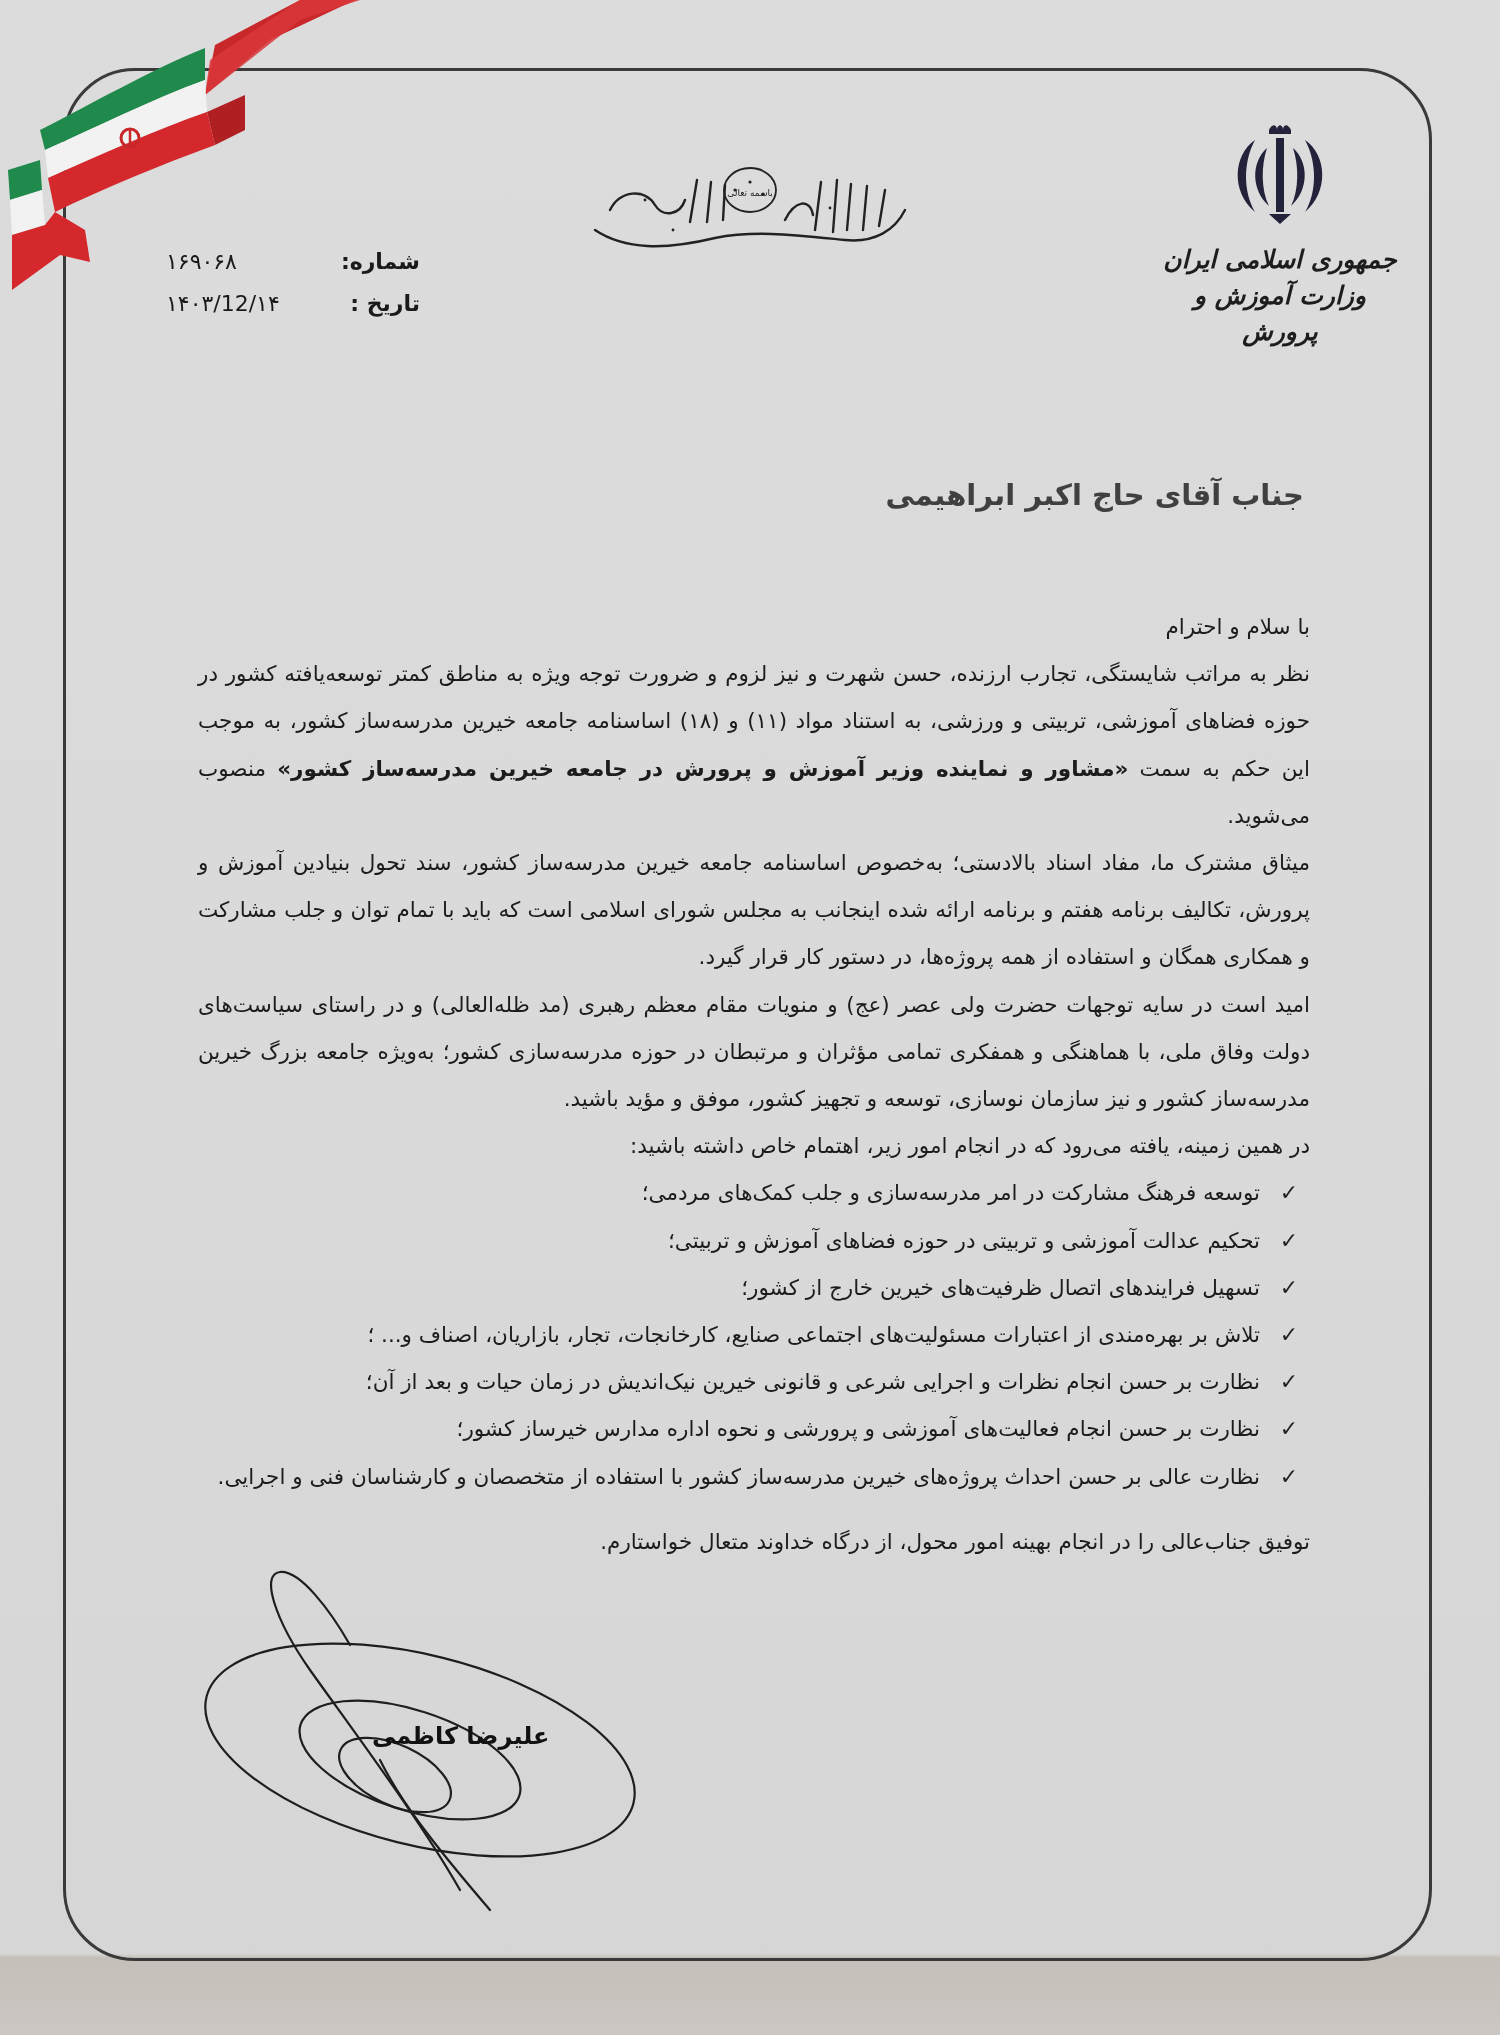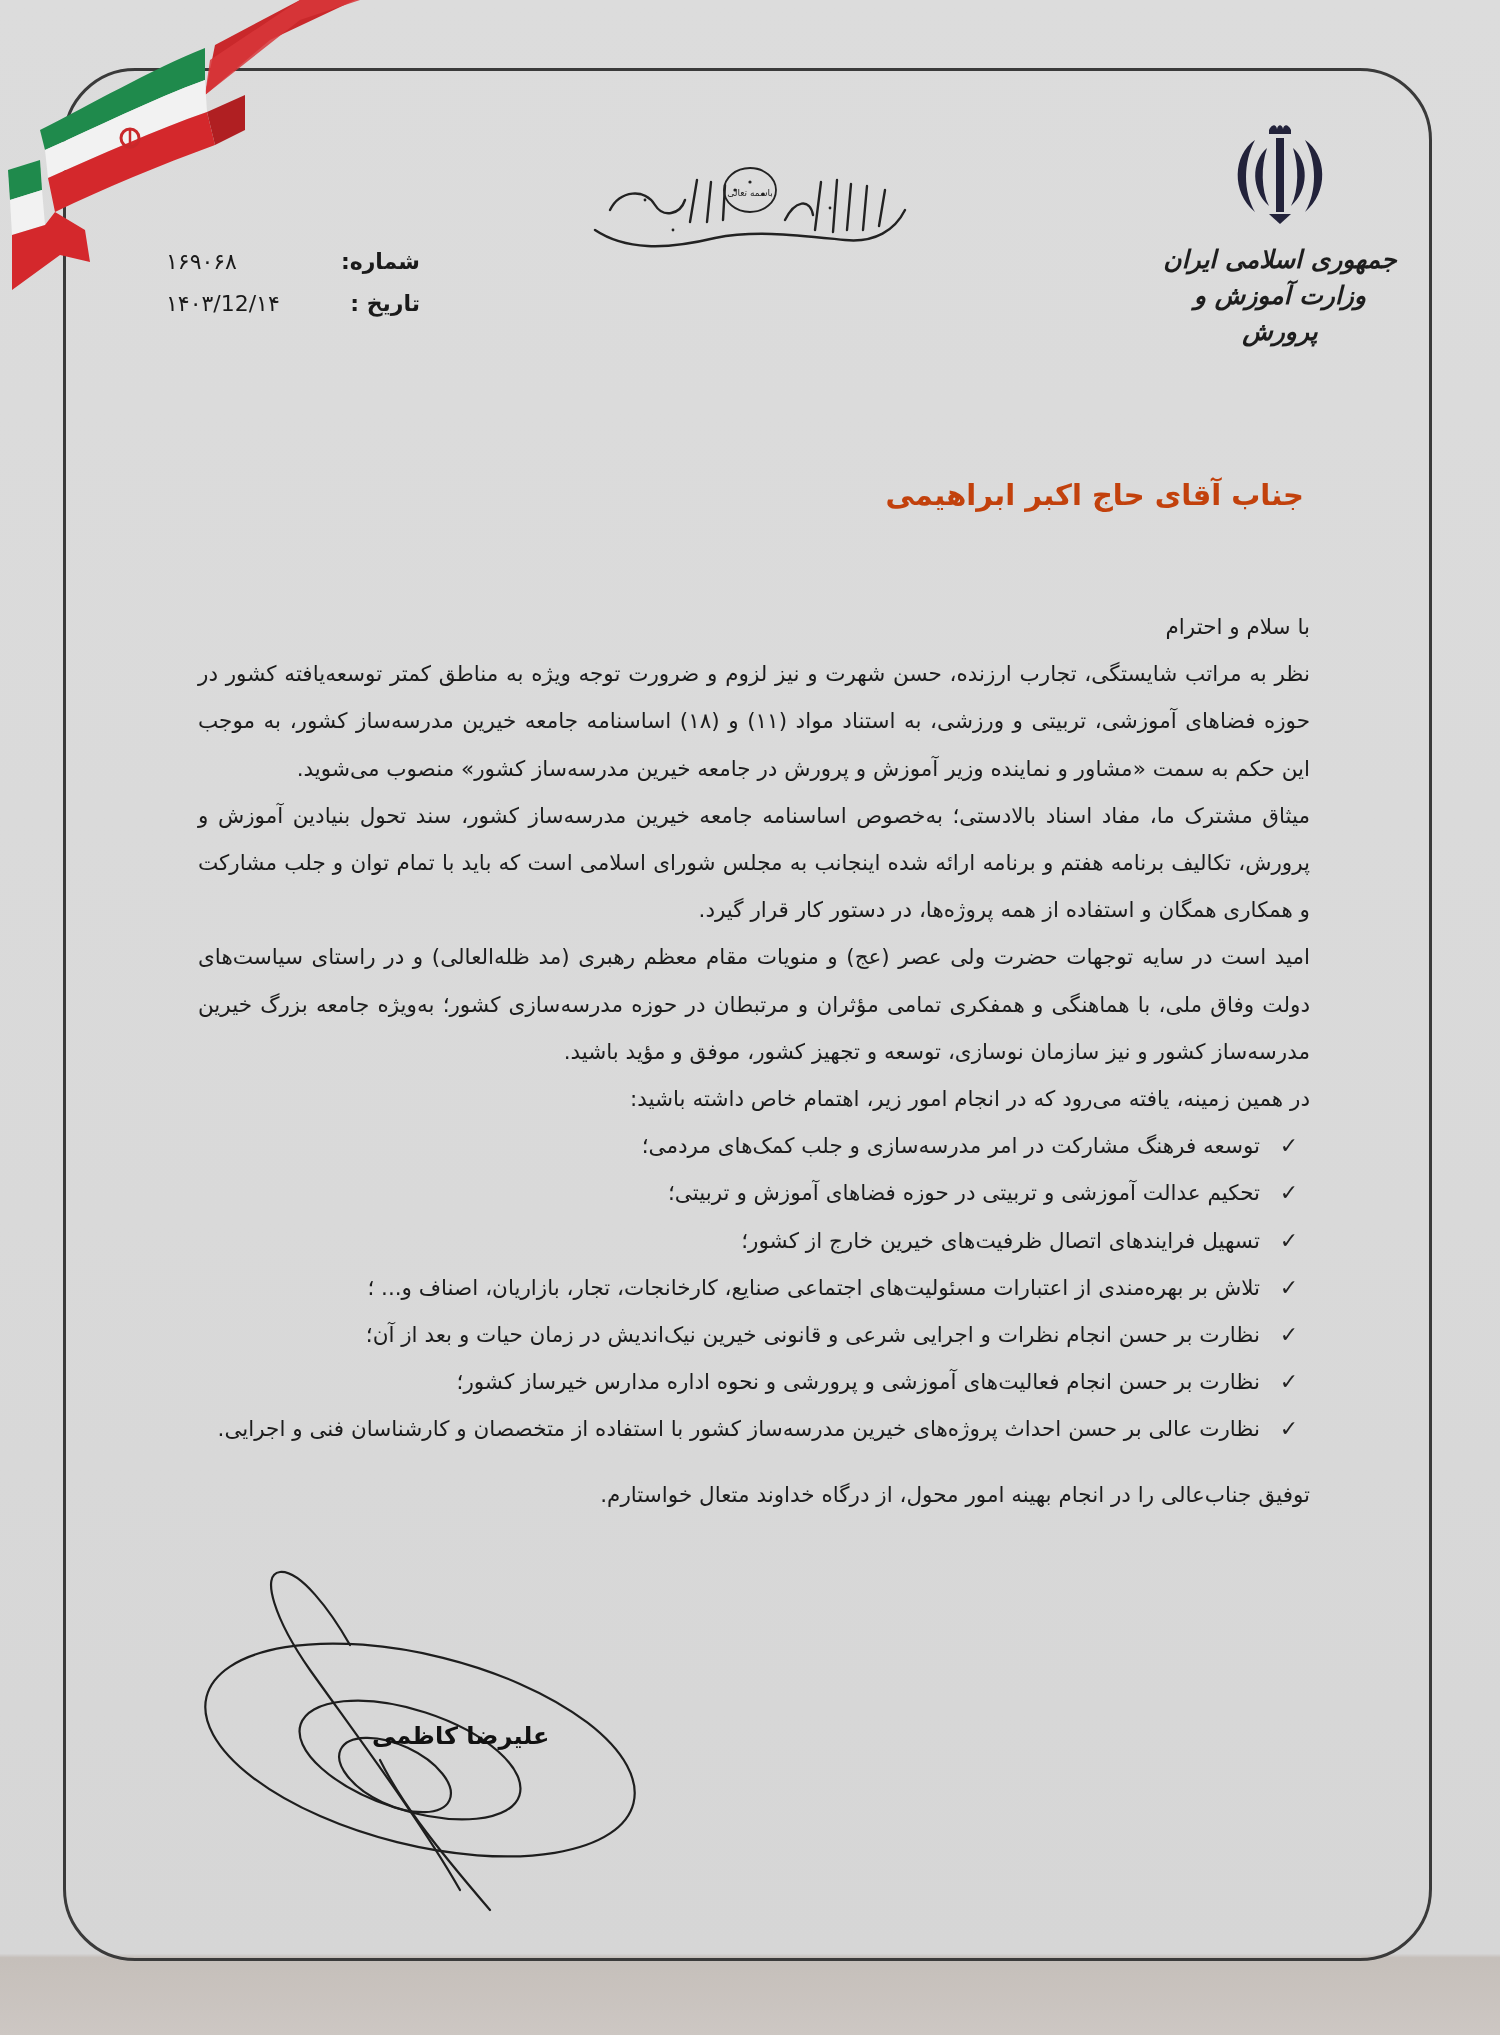--- a/index.html
+++ b/index.html
@@ -20,29 +20,29 @@
     font-family:"DejaVu Serif", serif; font-style:italic; font-weight:bold;
     font-size:25px; line-height:36px; direction:rtl; color:#1d1d1d;
   }
   .basmala { position:absolute; left:585px; top:160px; width:330px; height:100px; }
   .ref-block { position:absolute; left:145px; top:240px; width:275px; direction:rtl; }
   .ref-row { display:flex; justify-content:space-between; align-items:center; height:42px; }
   .ref-label { font-size:22px; font-weight:bold; }
   .ref-value { font-size:22px; font-weight:normal; letter-spacing:1px;margin-left:21px; }
   .addressee {
     position:absolute; right:196px; top:478px; direction:rtl;
-    font-size:29px; font-weight:bold; color:#c2410c;
+    font-size:29px; font-weight:bold; color:#404040;
   }
   .body-text {
     position:absolute; left:198px; top:603px; width:1112px; direction:rtl;
     font-size:21.5px; line-height:47.2px; text-align:justify; color:#1c1c1c;
   }
   .body-text p { margin:0; }
   .greeting { margin:0; }
-  .bold { font-weight:normal; }
+  .bold { font-weight:bold; }
   .checklist { list-style:none; margin:0; padding:0; }
   .checklist li { display:flex; align-items:center; gap:18px; padding-right:10px; height:47.2px; }
   .check-icon { font-size:22px; width:22px; text-align:center; color:#222; }
   .closing { margin-top:18px !important; }
   .signature-svg { position:absolute; left:180px; top:1560px; width:660px; height:360px; }
   .signer-name {
     position:absolute; left:372px; top:1722px; direction:rtl;
     font-size:24px; font-weight:bold; color:#111;
   }
 </style>

